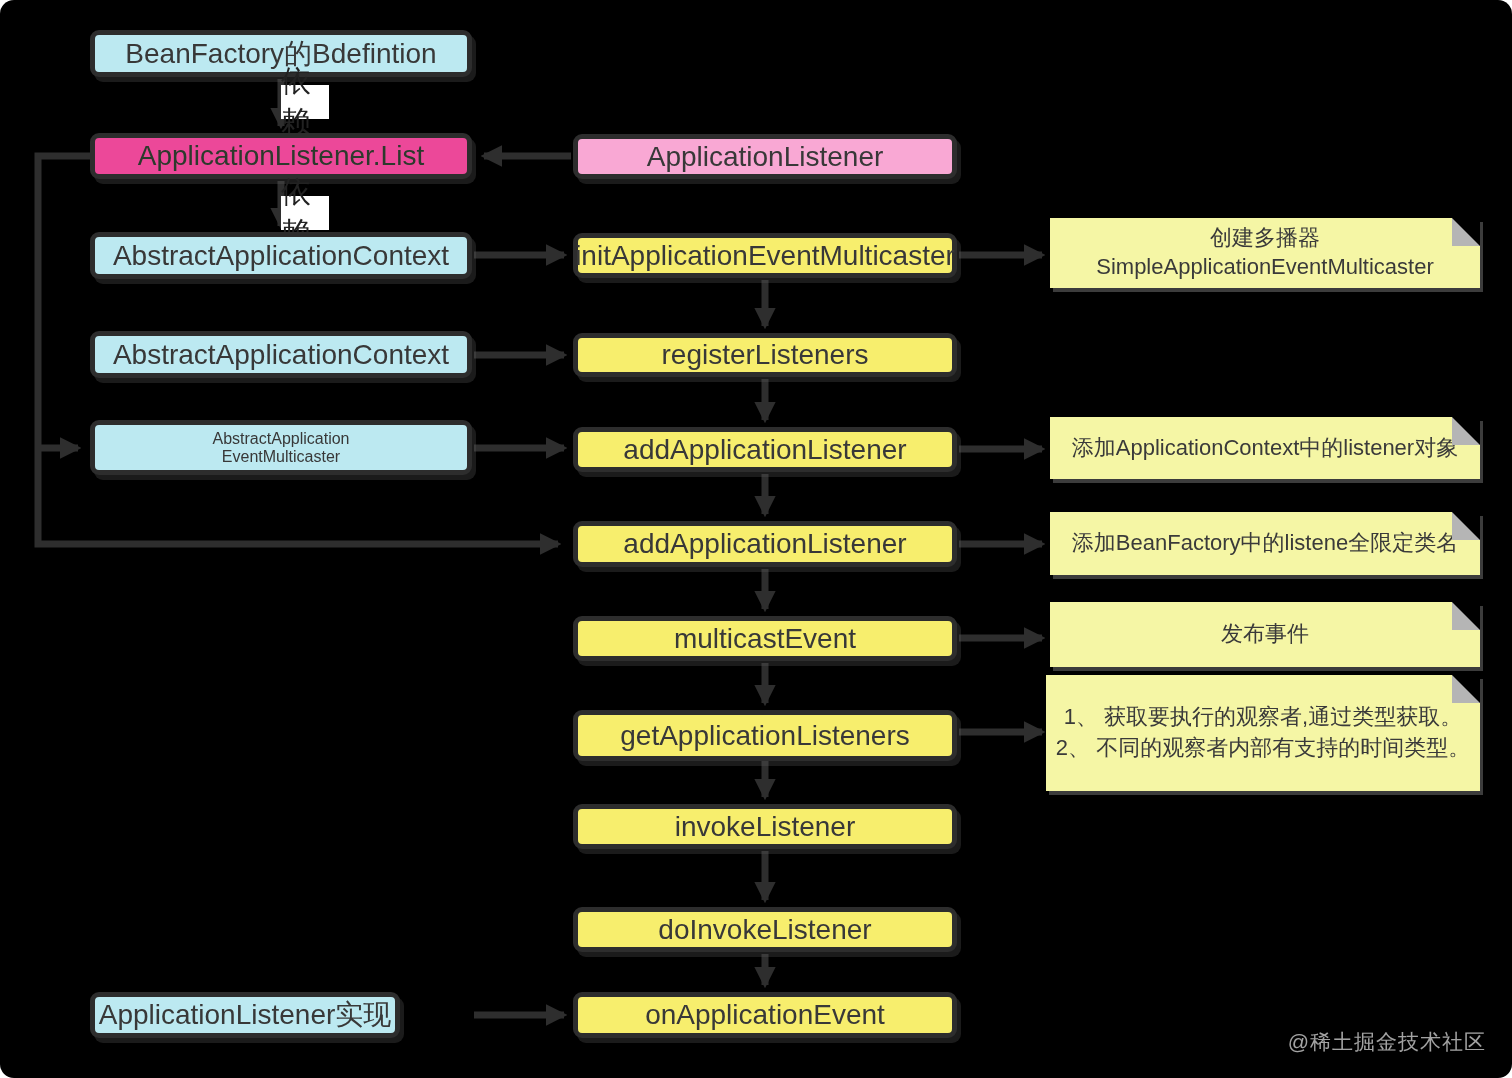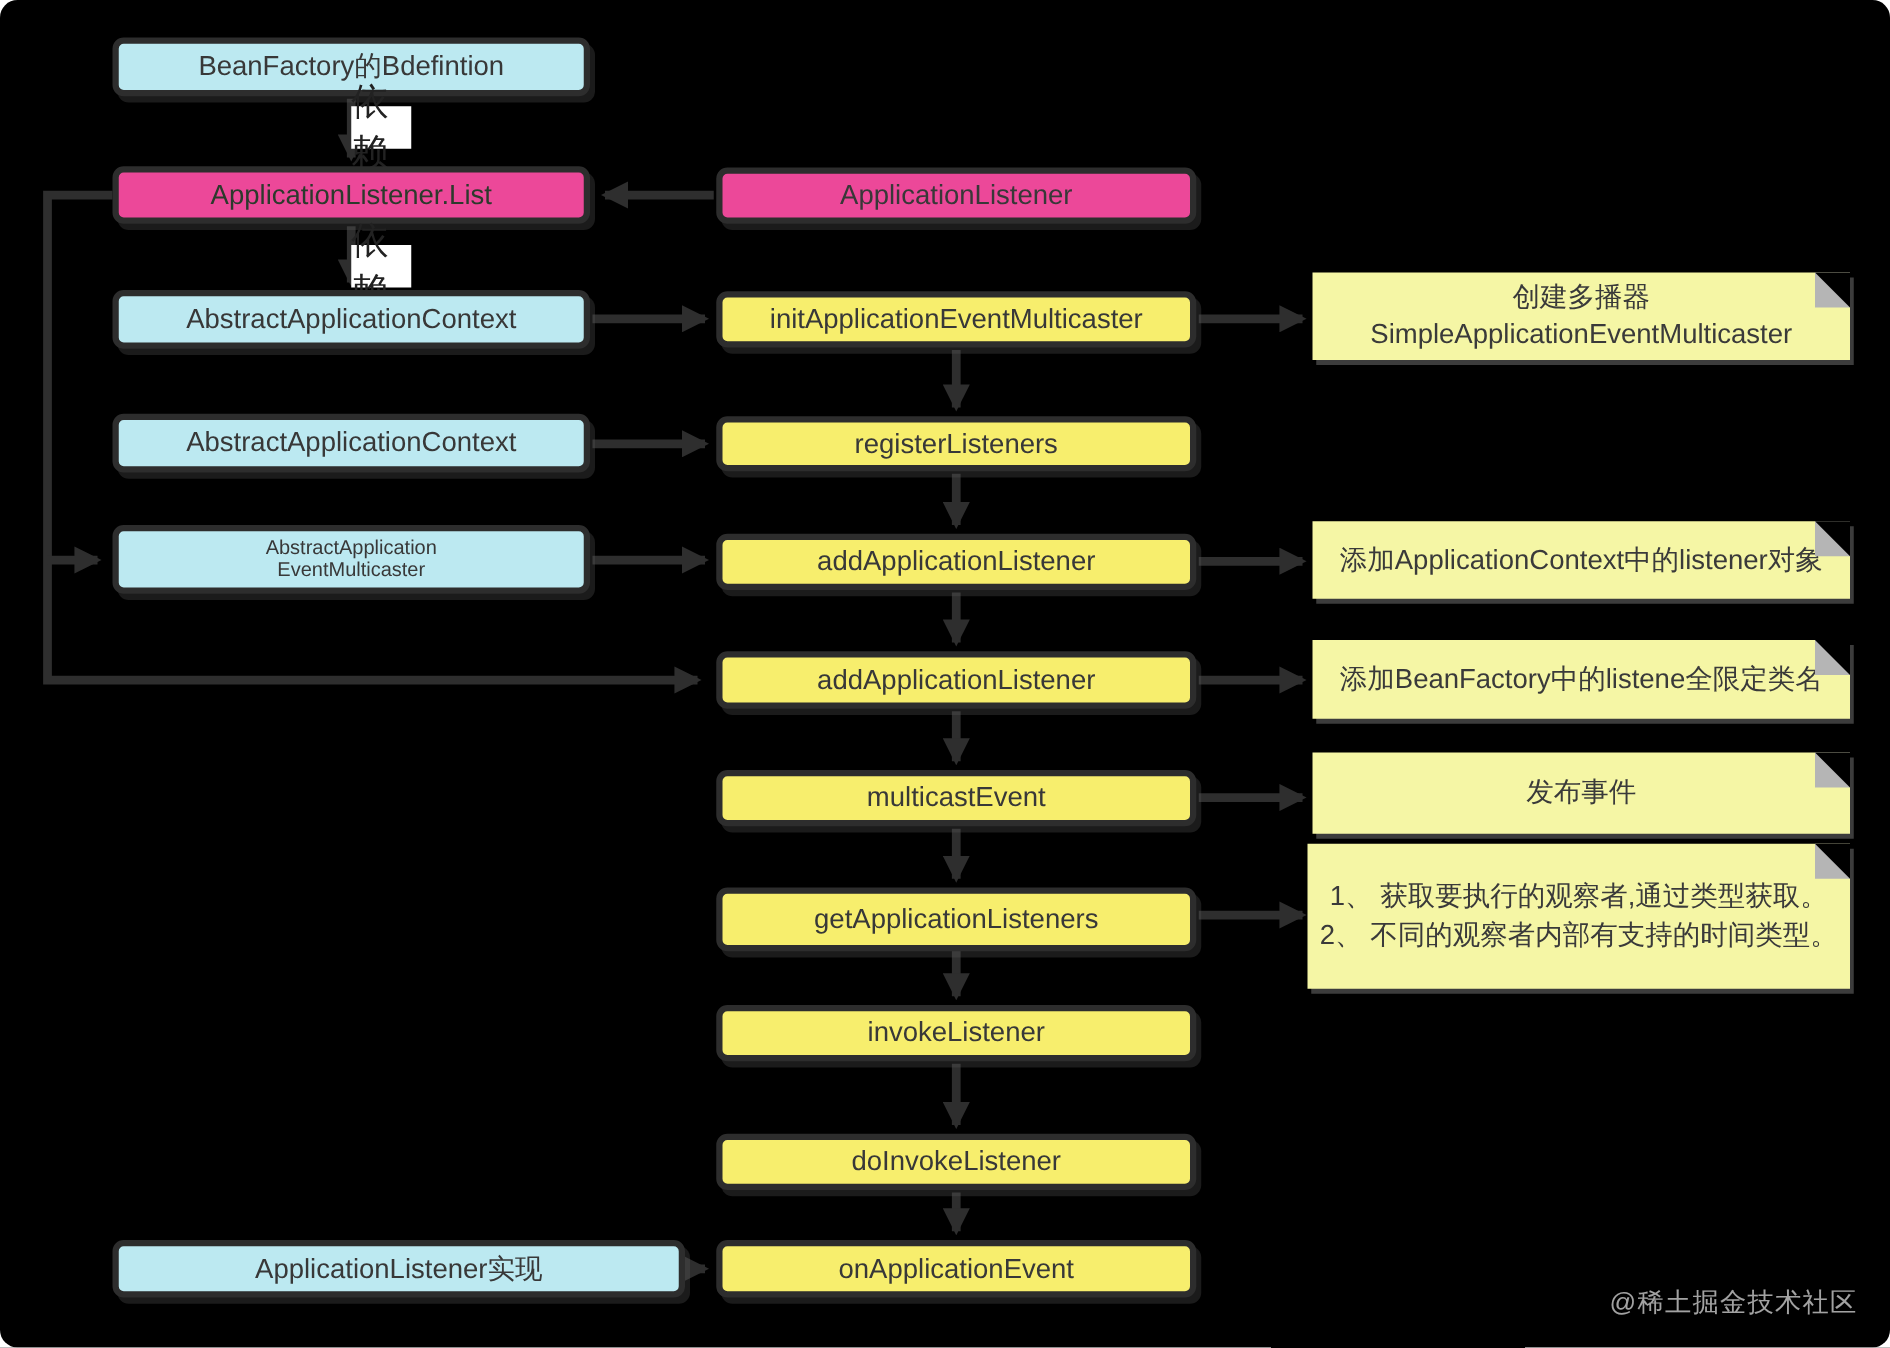--- a/index.html
+++ b/index.html
@@ -5,26 +5,26 @@
   html,body { margin:0; padding:0; background:#ffffff; }
   .stage {
     position:relative; width:1512px; height:1078px;
     background:#000000; border-radius:14px; overflow:hidden;
     font-family:"Liberation Sans", sans-serif;
   }
   .box {
     position:absolute; box-sizing:border-box;
     display:flex; flex-direction:column; align-items:center; justify-content:center;
     text-align:center; border:5px solid #2d2d2d; border-radius:9px;
-    font-size:22px; color:#383838; line-height:1.12;
+    font-size:28px; color:#383838; line-height:1.12;
     box-shadow:4px 5px 0 rgba(90,90,90,0.30);
   }
   .cyan   { background:#bce9f1; }
   .green  { background:#ec4899; color:#2c3a2c; }
-  .orange { background:#ec4899; }
+  .orange { background:#f9a8d4; }
   .yellow { background:#f7ee6d; }
   .note {
     position:absolute; box-sizing:border-box;
     display:flex; flex-direction:column; align-items:center; justify-content:center;
     text-align:center; background:#f5f6a5; color:#3a3a3a;
     font-size:22px; line-height:1.4;
     box-shadow:3px 4px 0 rgba(150,150,150,0.40);
   }
   .note::before {
     content:""; position:absolute; top:0; right:0; width:0; height:0;
@@ -99,21 +99,21 @@
 
   <div class="box cyan" style="left:90px; top:331px; width:382px; height:47px;">
     <span>AbstractApplicationContext</span>
   </div>
 
   <div class="box cyan" style="left:90px; top:420px; width:382px; height:55px; font-size:16px;">
     <span>AbstractApplication</span>
     <span>EventMulticaster</span>
   </div>
 
-  <div class="box cyan" style="left:90px; top:992px; width:458px; height:46px;">
+  <div class="box cyan" style="left:90px; top:992px; width:310px; height:46px;">
     <span>ApplicationListener实现</span>
   </div>
 
   <div class="box orange" style="left:573px; top:134px; width:384px; height:45px;">
     <span>ApplicationListener</span>
   </div>
 
   <div class="box yellow" style="left:573px; top:233px; width:384px; height:45px;">
     <span>initApplicationEventMulticaster</span>
   </div>

